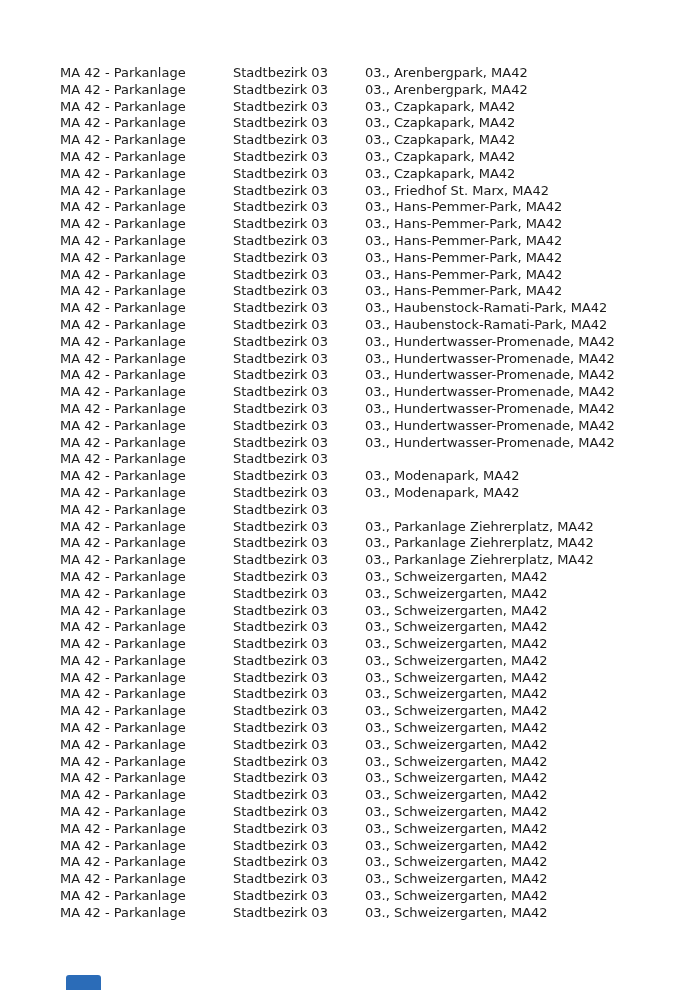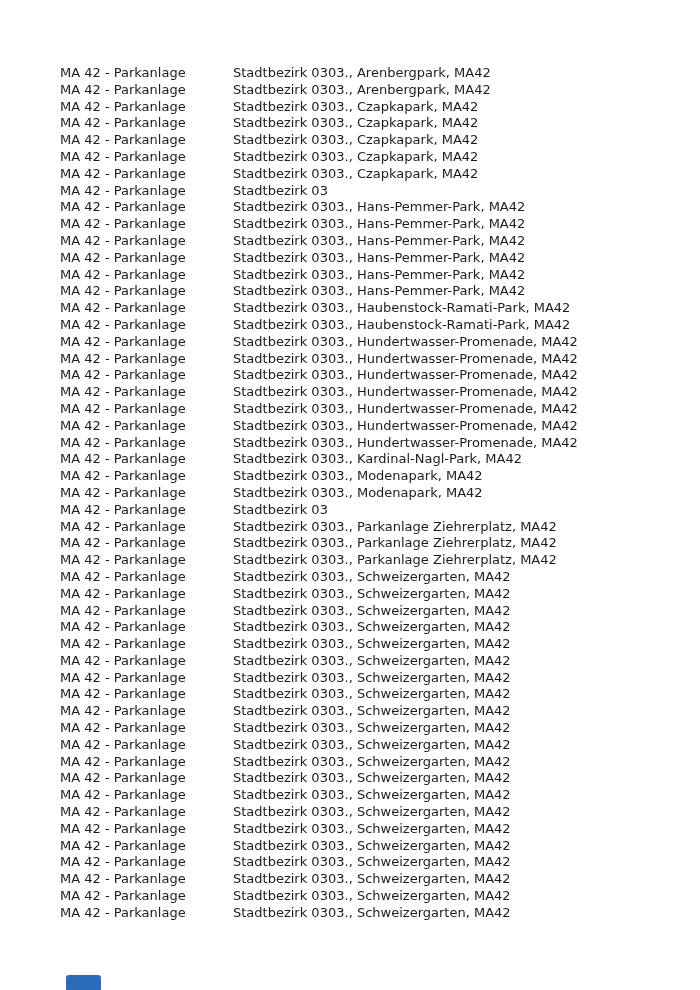--- a/index.html
+++ b/index.html
@@ -23,21 +23,21 @@
   .row {
     display: flex;
     height: 16.8px;
     line-height: 16.8px;
     font-size: 13px;
     white-space: nowrap;
   }
   .col { display: block; }
   .org      { width: 173px; }
   .district { width: 95px; }
-  .location { flex: 1; }
+  .location { flex: 1; margin-left: 37px; }
   .bottom-partial {
     position: absolute;
     left: 66px;
     top: 975px;
     width: 35px;
     height: 15px;
     border-radius: 3px 3px 0 0;
   }
 </style>
 </head>
@@ -82,20 +82,21 @@
 
   <div class="row">
     <span class="col org">MA 42 - Parkanlage</span>
     <span class="col district">Stadtbezirk 03</span>
     <span class="col location">03., Czapkapark, MA42</span>
   </div>
 
   <div class="row">
     <span class="col org">MA 42 - Parkanlage</span>
     <span class="col district">Stadtbezirk 03</span>
+    <span class="col location">03., Friedhof St. Marx, MA42</span>
   </div>
 
   <div class="row">
     <span class="col org">MA 42 - Parkanlage</span>
     <span class="col district">Stadtbezirk 03</span>
     <span class="col location">03., Hans-Pemmer-Park, MA42</span>
   </div>
 
   <div class="row">
     <span class="col org">MA 42 - Parkanlage</span>
@@ -177,21 +178,20 @@
 
   <div class="row">
     <span class="col org">MA 42 - Parkanlage</span>
     <span class="col district">Stadtbezirk 03</span>
     <span class="col location">03., Hundertwasser-Promenade, MA42</span>
   </div>
 
   <div class="row">
     <span class="col org">MA 42 - Parkanlage</span>
     <span class="col district">Stadtbezirk 03</span>
-    <span class="col location">03., Kardinal-Nagl-Park, MA42</span>
   </div>
 
   <div class="row">
     <span class="col org">MA 42 - Parkanlage</span>
     <span class="col district">Stadtbezirk 03</span>
     <span class="col location">03., Modenapark, MA42</span>
   </div>
 
   <div class="row">
     <span class="col org">MA 42 - Parkanlage</span>

